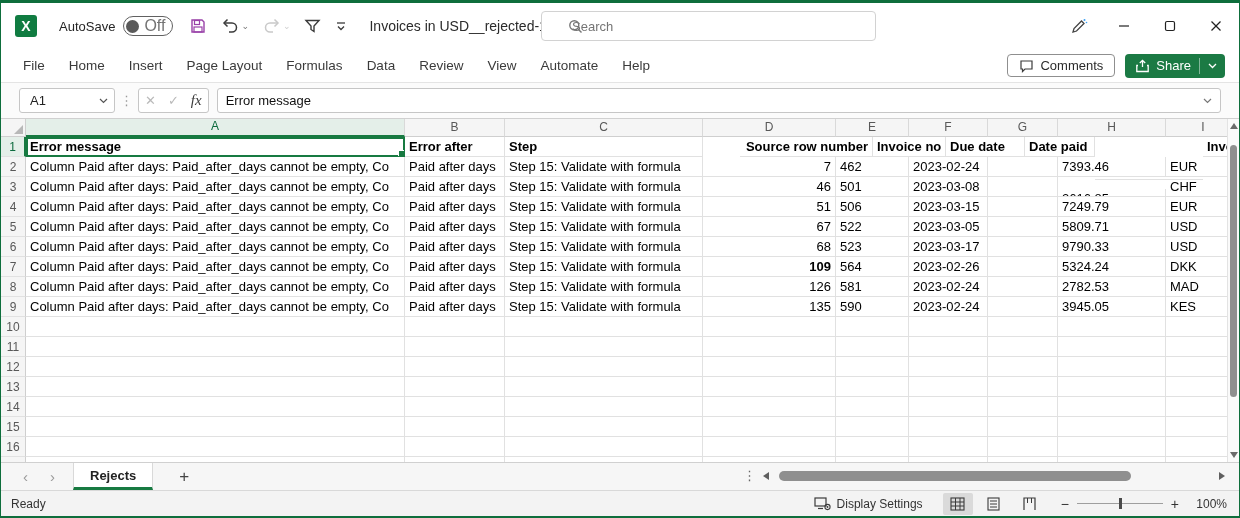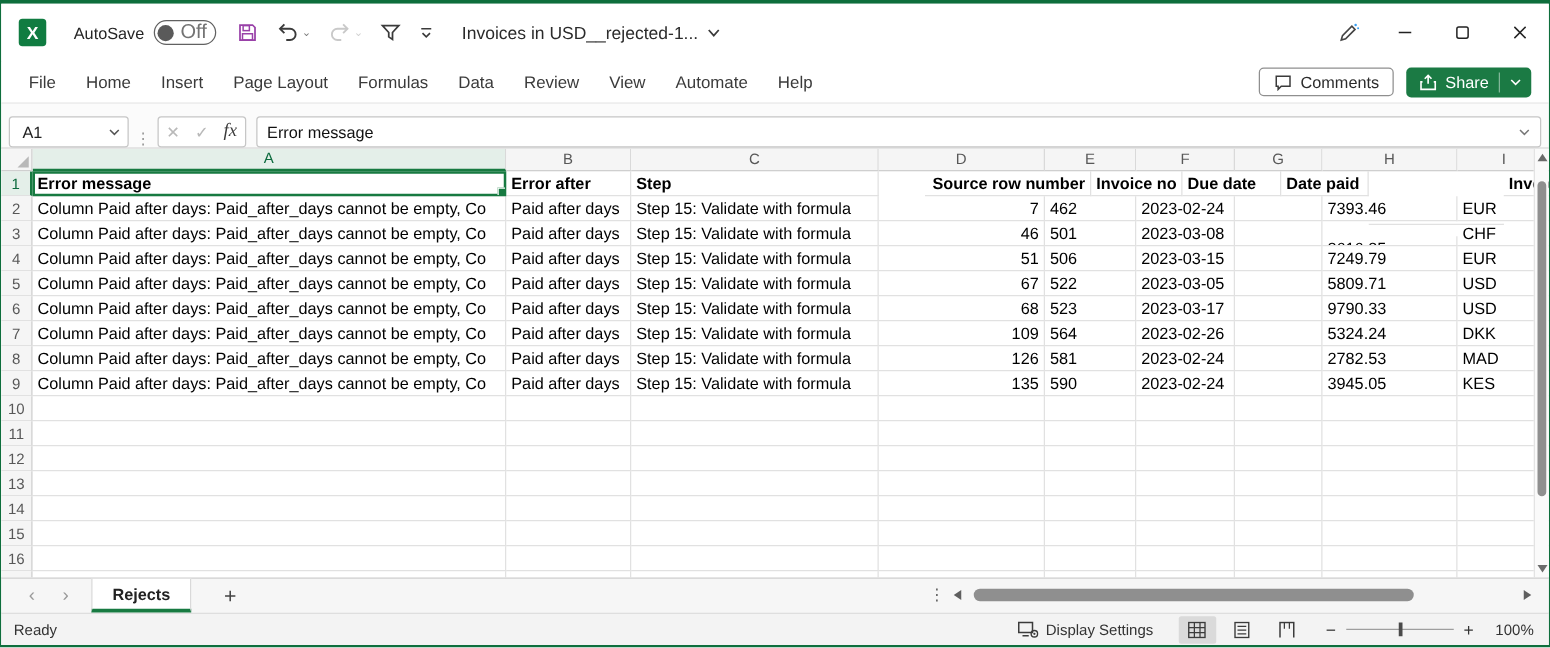--- a/index.html
+++ b/index.html
@@ -35,22 +35,22 @@
     background:#fff;padding-left:10px;flex:0 0 auto;}
   .rtab{padding:0 12px;font-size:13.5px;color:#3b3b3b;line-height:33px;white-space:nowrap;}
   .ribbon-right{margin-left:auto;display:flex;align-items:center;gap:10px;margin-right:14px;}
   .comments-btn{display:flex;align-items:center;gap:6px;border:1px solid #8f8f8f;border-radius:4px;
     padding:3px 11px;font-size:13px;color:#2b2b2b;background:#fff;}
   .share-btn{display:flex;align-items:center;gap:6px;border-radius:4px;background:var(--green-share);
     color:#fff;font-size:13px;padding:4px 8px 4px 10px;}
   .share-div{width:1px;height:16px;background:rgba(255,255,255,.45);margin:0 2px;}
 
   
-  .formularow{height:36px;display:flex;align-items:flex-end;background:#fbfbfb;
-    border-bottom:1px solid #d0d0d0;padding:0 6px;flex:0 0 auto;}
+  .formularow{height:36px;display:flex;align-items:center;background:#fbfbfb;
+    border-bottom:1px solid #d0d0d0;padding:0 18px;flex:0 0 auto;}
   .namebox{width:96px;height:25px;border:1px solid #c6c6c6;border-radius:3px;background:#fff;
     display:flex;align-items:center;padding:0 6px 0 10px;font-size:13px;color:#222;}
   .namebox .nb-chev{margin-left:auto;}
   .fdots{color:#9a9a9a;font-size:13px;margin:0 5px;}
   .fbtns{height:25px;border:1px solid #c6c6c6;border-radius:3px;background:#fff;
     display:flex;align-items:center;padding:0 6px;gap:12px;}
   .fx-x{color:#b9b9b9;font-size:13px;}
   .fx-ok{color:#b9b9b9;font-size:13px;}
   .fx-fx{font-family:"Liberation Serif",serif;font-style:italic;font-size:15px;color:#3c3c3c;}
   .finput{flex:1;height:25px;border:1px solid #c6c6c6;border-radius:3px;background:#fff;
@@ -162,20 +162,27 @@
           <path d="M3 6.5 L6 9.5 L9 6.5" fill="none" stroke="#3b3b3b" stroke-width="1.3"></path>
         </svg>
       </span>
     </div>
     <div class="doc-title">
       <span>Invoices in USD__rejected-1...</span>
       <svg width="10" height="7" viewBox="0 0 10 7">
         <path d="M1 1 L5 5.5 L9 1" fill="none" stroke="#3b3b3b" stroke-width="1.4"></path>
       </svg>
     </div>
+    <div class="searchbox">
+      <svg class="mag" width="15" height="15" viewBox="0 0 15 15">
+        <circle cx="6.3" cy="6.3" r="4.5" fill="none" stroke="#767676" stroke-width="1.4"></circle>
+        <line x1="9.8" y1="9.8" x2="13.5" y2="13.5" stroke="#767676" stroke-width="1.4"></line>
+      </svg>
+      <input type="text" placeholder="Search" style="">
+    </div>
     <div class="win-right">
       <span class="win-btn">
         <svg width="19" height="19" viewBox="0 0 19 19">
           <path d="M4 15 L5 11.5 L12.5 4 L15 6.5 L7.5 14 z" fill="none" stroke="#444" stroke-width="1.3"></path>
           <circle cx="15.5" cy="3" r="1" fill="#3aa0f3"></circle>
           <circle cx="17.5" cy="5.5" r=".8" fill="#3aa0f3"></circle>
         </svg>
       </span>
       <span class="win-btn">
         <svg width="12" height="12" viewBox="0 0 12 12">
@@ -335,21 +342,21 @@
           <div class="cell" style="width: 79px;">2023-03-17</div>
           <div class="cell" style="width: 70px;"></div>
           <div class="cell" style="width: 108px;">9790.33</div>
           <div class="cell" style="width: 75px;">USD</div>
         </div>
         <div class="grid-row">
           <div class="rownum">7</div>
           <div class="cell" style="width: 379px;">Column Paid after days: Paid_after_days cannot be empty, Co</div>
           <div class="cell" style="width: 100px;">Paid after days</div>
           <div class="cell" style="width: 198px;">Step 15: Validate with formula</div>
-          <div class="cell num" style="width: 133px;">109</div>
+          <div class="cell num" style="width: 133px; font-weight: bold;">109</div>
           <div class="cell" style="width: 73px;">564</div>
           <div class="cell" style="width: 79px;">2023-02-26</div>
           <div class="cell" style="width: 70px;"></div>
           <div class="cell" style="width: 108px;">5324.24</div>
           <div class="cell" style="width: 75px;">DKK</div>
         </div>
         <div class="grid-row">
           <div class="rownum">8</div>
           <div class="cell" style="width: 379px;">Column Paid after days: Paid_after_days cannot be empty, Co</div>
           <div class="cell" style="width: 100px;">Paid after days</div>

